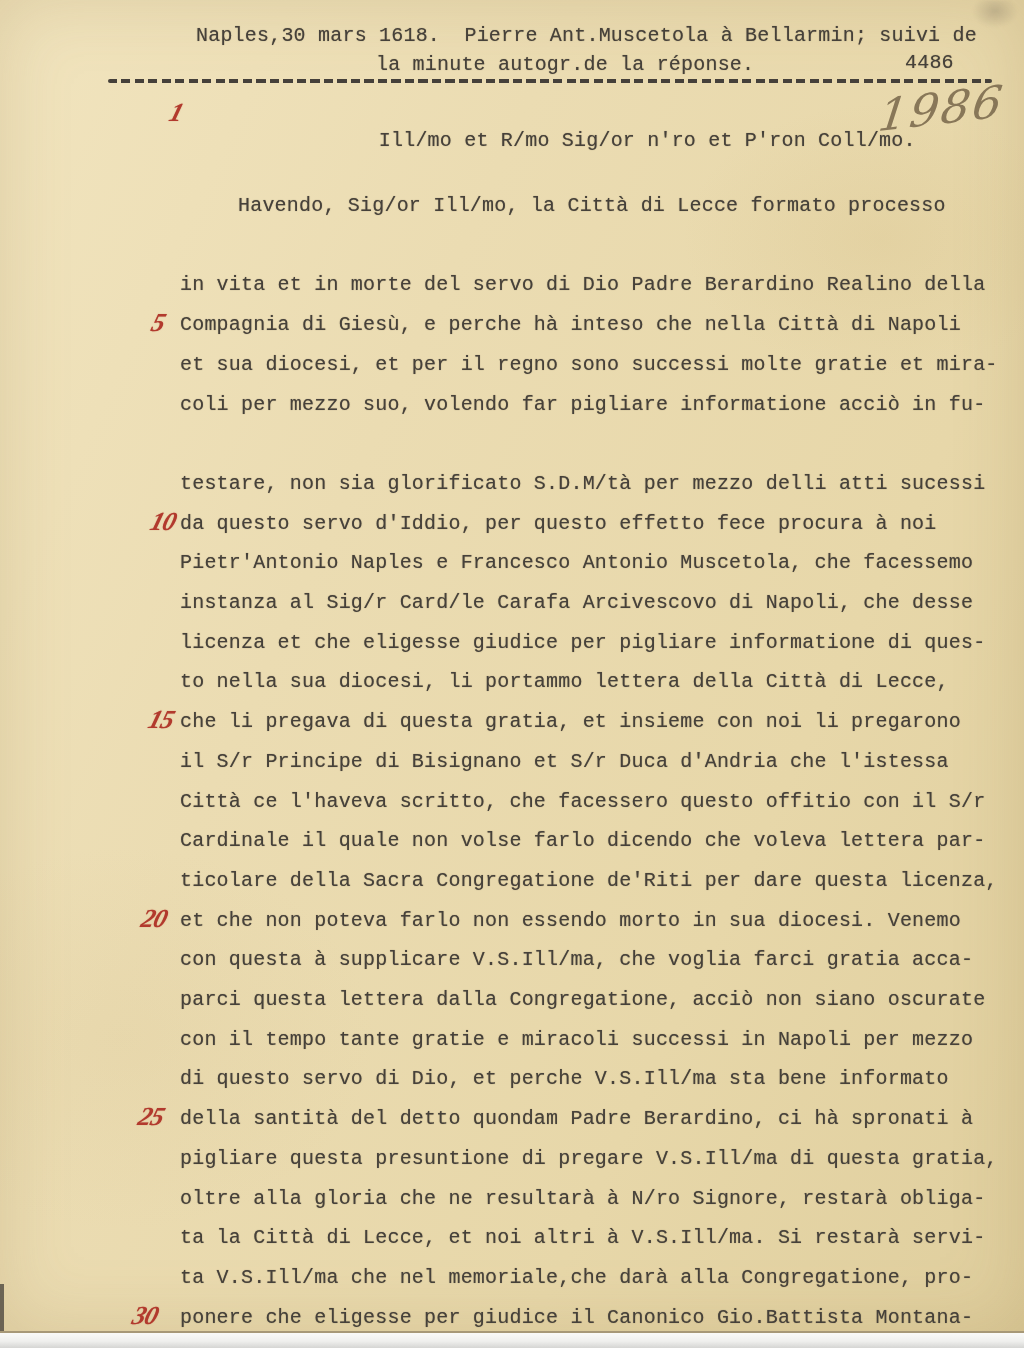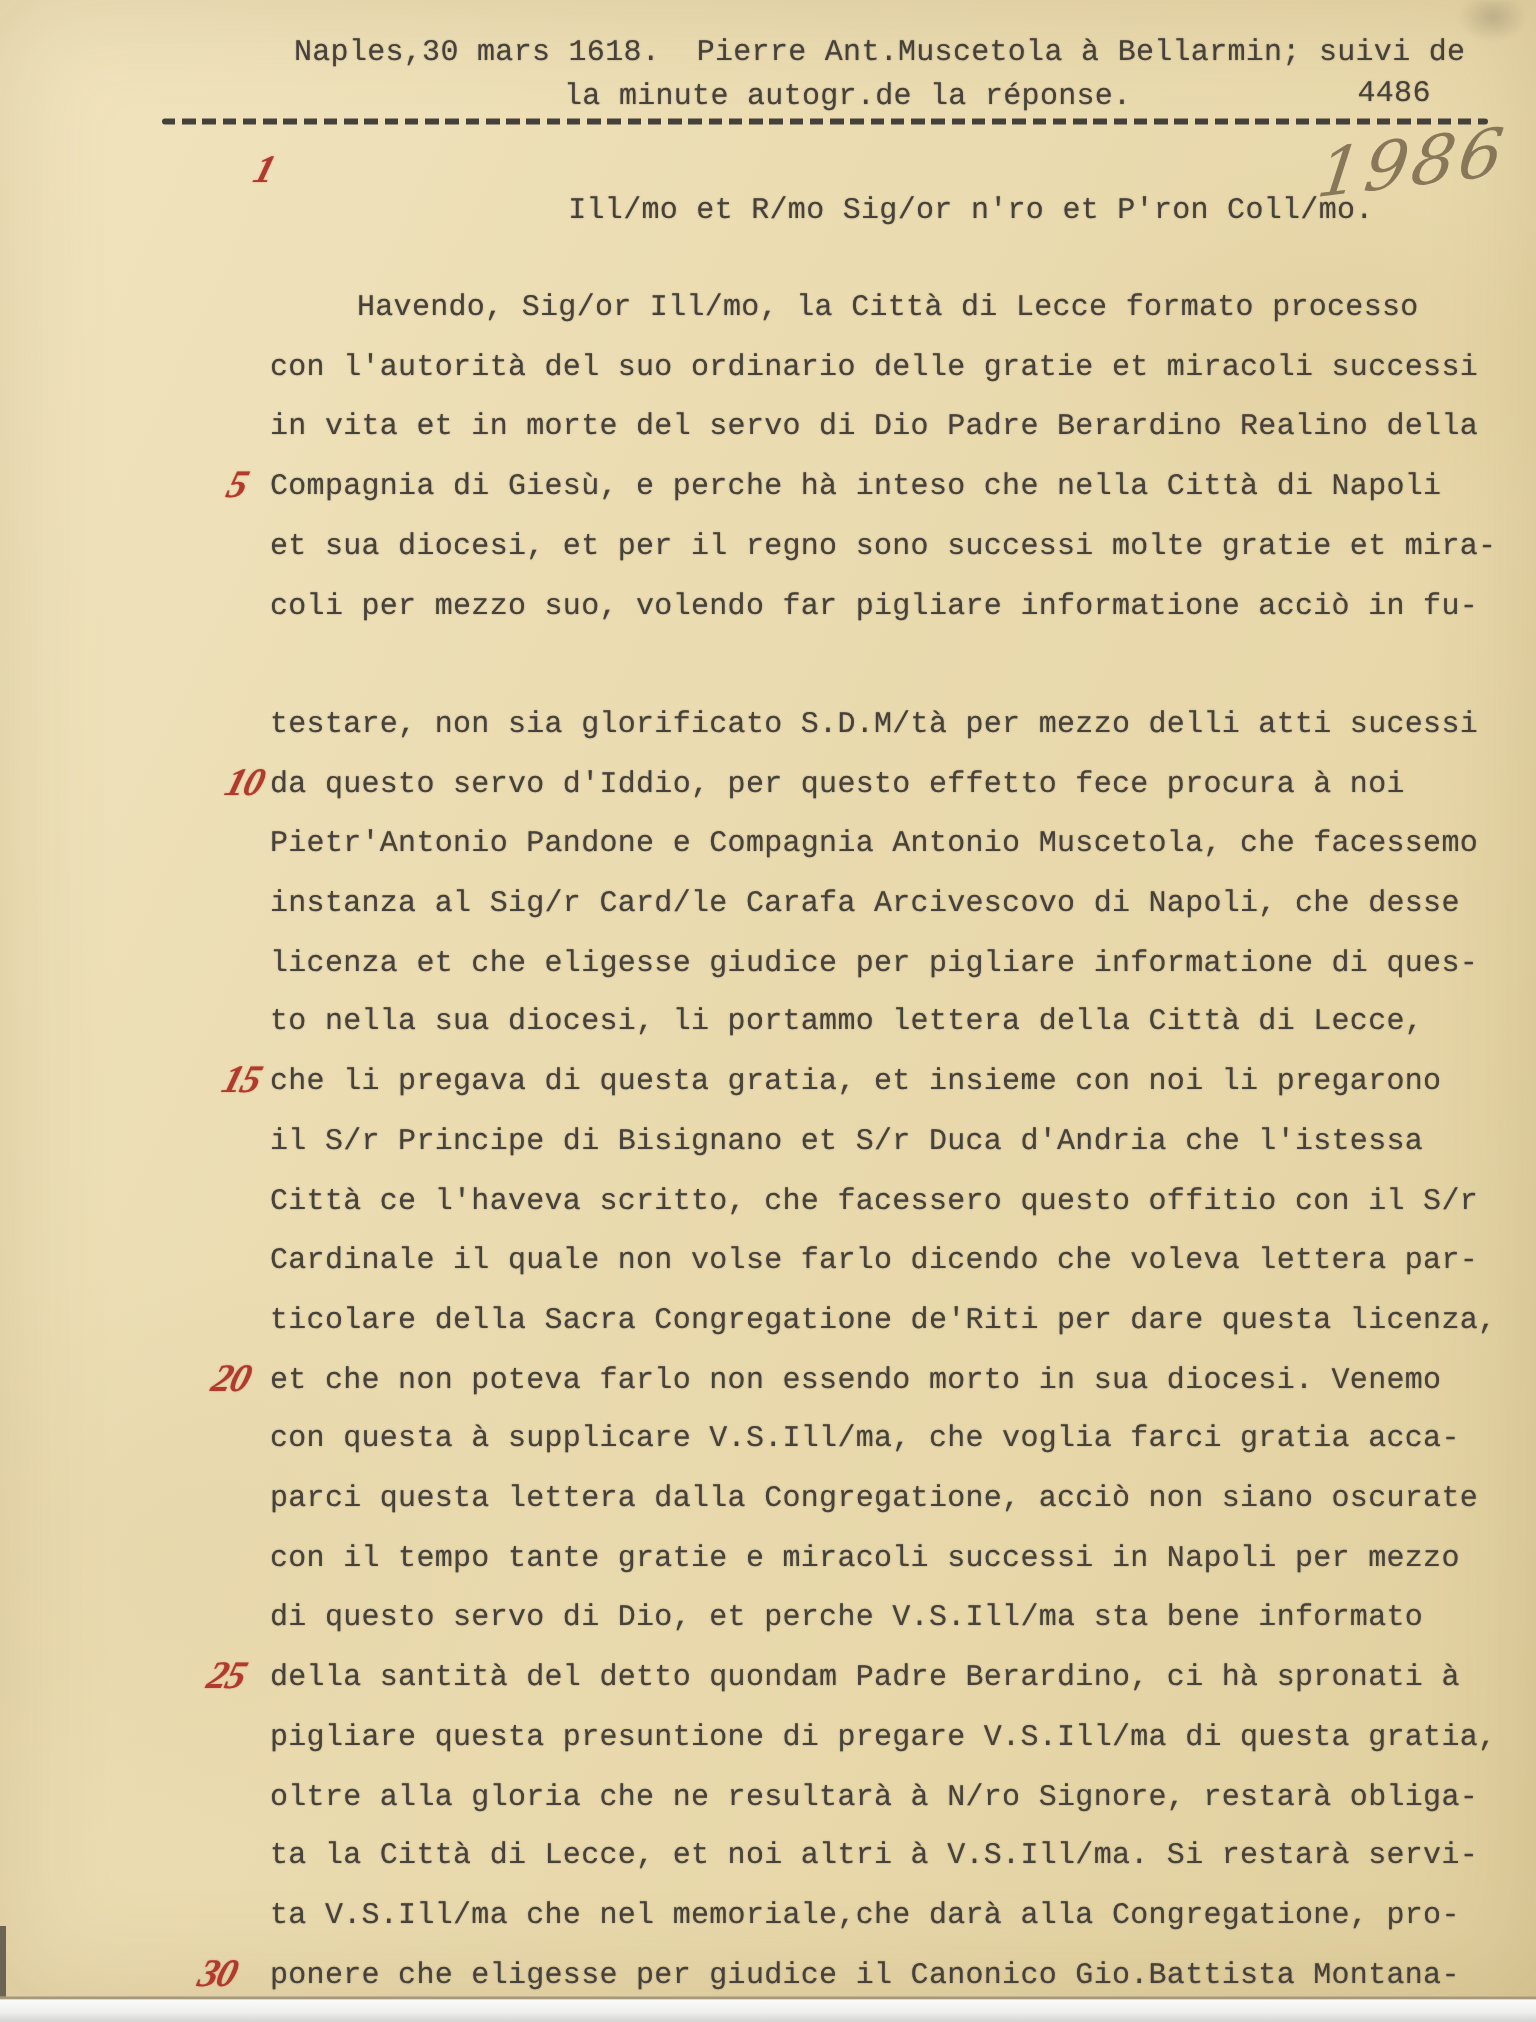--- a/index.html
+++ b/index.html
@@ -79,28 +79,27 @@
   <div class="dash-rule"></div>
 
   <div class="handnum">1986</div>
 
   <div class="typed salutation">
     <span class="lineno" style="left:-160px;top:-6px">1</span><span>Ill/mo et R/mo Sig/or n'ro et P'ron Coll/mo.</span>
   </div>
 
   <div class="body-block">
       <div class="typed bline indent" style="top: 146px;">Havendo, Sig/or Ill/mo, la Città di Lecce formato processo</div>
-      <div class="typed bline" style="top: 185.7px;">con l'autorità del suo ordinario delle gratie et miracoli successi</div>
       <div class="typed bline" style="top: 225.4px;">in vita et in morte del servo di Dio Padre Berardino Realino della</div>
       <div class="typed bline" style="top: 265.1px;">Compagnia di Giesù, e perche hà inteso che nella Città di Napoli<span class="lineno" style="left: -28px;">5</span></div>
       <div class="typed bline" style="top: 304.8px;">et sua diocesi, et per il regno sono successi molte gratie et mira-</div>
       <div class="typed bline" style="top: 344.5px;">coli per mezzo suo, volendo far pigliare informatione acciò in fu-</div>
       <div class="typed bline" style="top: 423.9px; text-align: center;">testare, non sia glorificato S.D.M/tà per mezzo delli atti sucessi</div>
       <div class="typed bline" style="top: 463.6px;">da questo servo d'Iddio, per questo effetto fece procura à noi<span class="lineno" style="left: -29px;">10</span></div>
-      <div class="typed bline" style="top: 503.3px;">Pietr'Antonio Pandone e Compagnia Antonio Muscetola, che facessemo</div>
+      <div class="typed bline" style="top: 503.3px;">Pietr'Antonio Naples e Francesco Antonio Muscetola, che facessemo</div>
       <div class="typed bline" style="top: 543px;">instanza al Sig/r Card/le Carafa Arcivescovo di Napoli, che desse</div>
       <div class="typed bline" style="top: 582.7px;">licenza et che eligesse giudice per pigliare informatione di ques-</div>
       <div class="typed bline" style="top: 622.4px;">to nella sua diocesi, li portammo lettera della Città di Lecce,</div>
       <div class="typed bline" style="top: 662.1px;">che li pregava di questa gratia, et insieme con noi li pregarono<span class="lineno" style="left: -31px;">15</span></div>
       <div class="typed bline" style="top: 701.8px;">il S/r Principe di Bisignano et S/r Duca d'Andria che l'istessa</div>
       <div class="typed bline" style="top: 741.5px; text-align: center;">Città ce l'haveva scritto, che facessero questo offitio con il S/r</div>
       <div class="typed bline" style="top: 781.2px;">Cardinale il quale non volse farlo dicendo che voleva lettera par-</div>
       <div class="typed bline" style="top: 820.9px;">ticolare della Sacra Congregatione de'Riti per dare questa licenza,</div>
       <div class="typed bline" style="top: 860.6px;">et che non poteva farlo non essendo morto in sua diocesi. Venemo<span class="lineno" style="left: -38px;">20</span></div>
       <div class="typed bline" style="top: 900.3px;">con questa à supplicare V.S.Ill/ma, che voglia farci gratia acca-</div>

